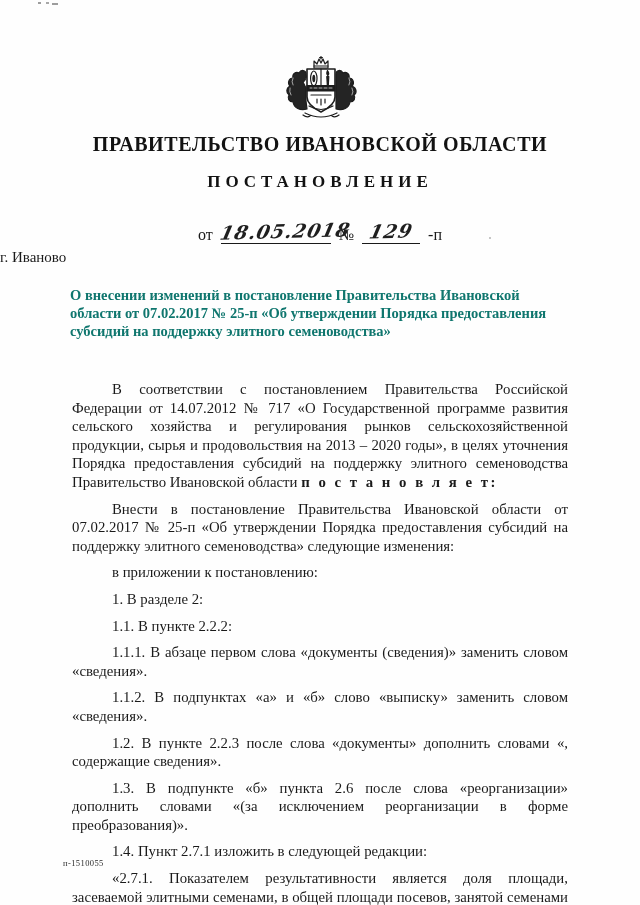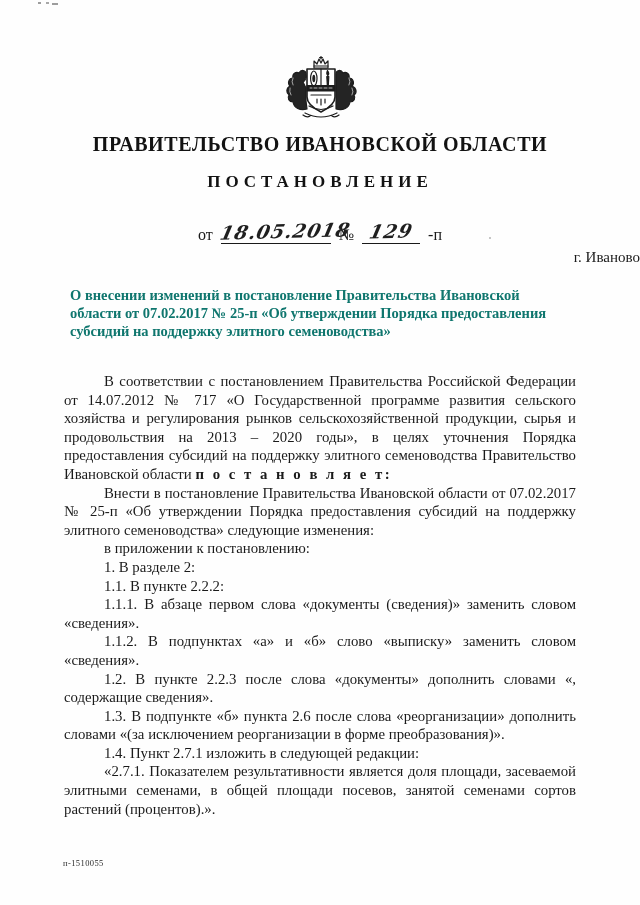--- a/index.html
+++ b/index.html
@@ -62,34 +62,34 @@
     font-family: "DejaVu Serif", serif;
     font-style: italic;
     font-weight: bold;
     font-size: 19px;
     letter-spacing: 1px;
     transform: skewX(-14deg) rotate(-1.5deg);
     color: #1f1f1f;
   }
   .city {
     position: absolute; top: 249px; left: 0; width: 100%;
-    text-align: right; font-size: 15px; padding-left: 18px;
+    text-align: left; font-size: 15px;
   }
   .title {
     position: absolute; top: 286px; left: 70px; width: 500px;
     text-align: left;
     font-size: 14.5px; font-weight: bold; line-height: 18px;
     color: #0f766e;
   }
   .body-text {
     position: absolute; top: 372px; left: 64px; width: 512px;
     font-size: 14.8px; line-height: 18.6px;
     text-align: justify;
   }
-  .body-text p { text-indent: 40px; margin: 0; }
+  .body-text p { text-indent: 40px; margin: 8px; }
   .spaced-bold { font-weight: bold; letter-spacing: 2.5px; white-space: nowrap; }
   .footer-code {
     position: absolute; top: 858px; left: 63px;
     font-size: 8.5px; letter-spacing: 0.4px; color: #2a2a2a;
   }
 </style>
 </head>
 <body>
 
 <div class="page">

